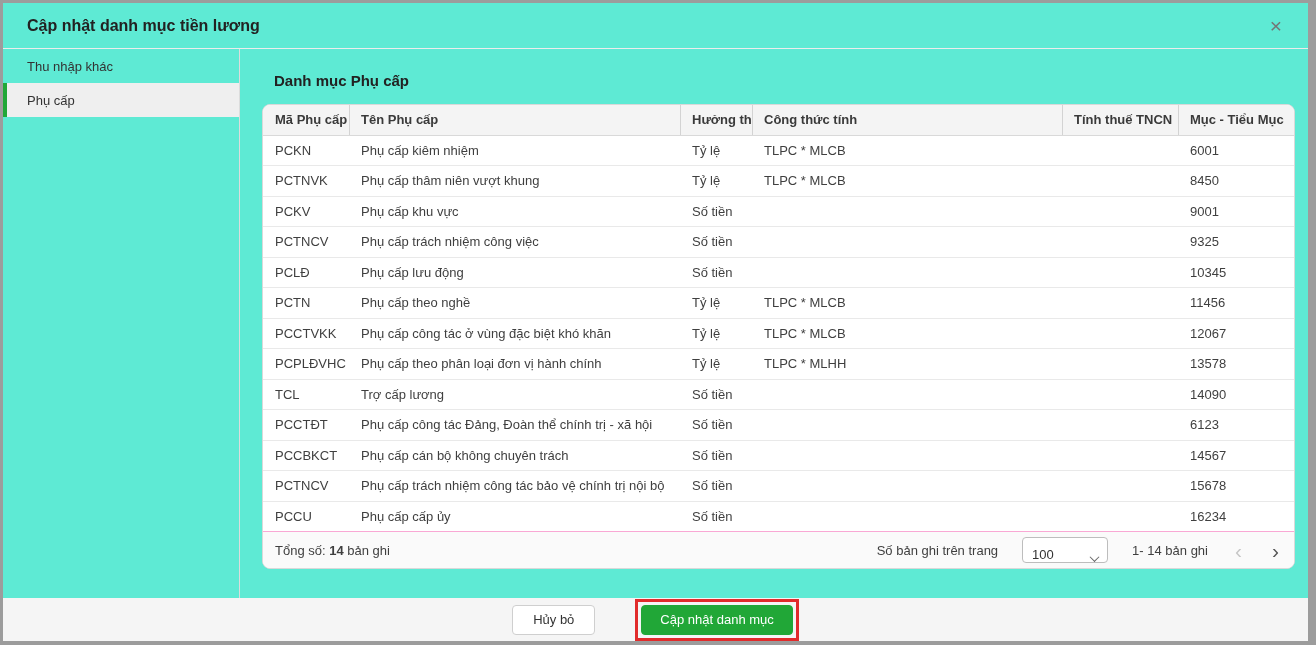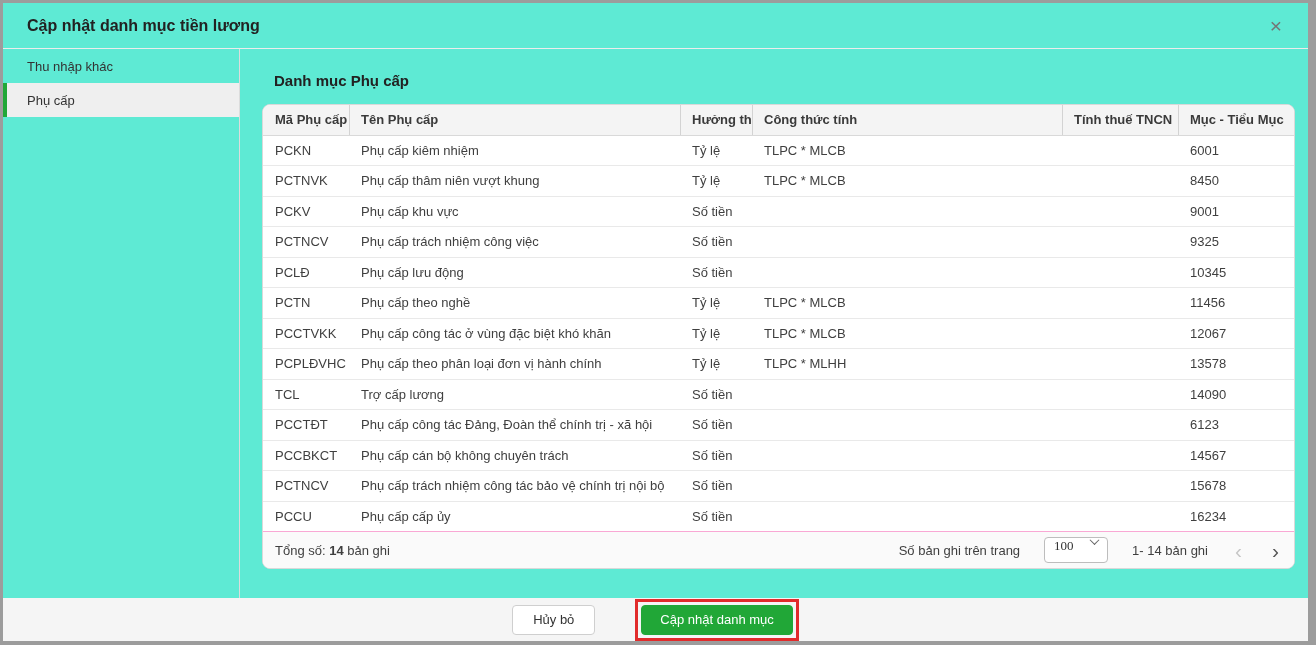--- a/index.html
+++ b/index.html
@@ -53,23 +53,23 @@
   }
   tbody tr:last-child td { border-bottom:1px solid #f9a8d4; }
   
   .table-footer {
     display:flex; justify-content:space-between; align-items:center;
     height:36px; background:#fafafa; padding:0 12px; font-size:13px; color:#3f3f3f;
   }
   .tf-left b { font-weight:bold; }
   .tf-right { display:flex; align-items:center; gap:24px; }
   .per-page-select {
-    width:64px; height:26px; border:1px solid #bdbdbd; border-radius:4px;
-    background:#fff; display:flex; align-items:flex-start; justify-content:space-between;
-    padding:0 9px; cursor:pointer; font-size:13px; color:#333;font-family:Liberation Serif, serif;
+    width:86px; height:26px; border:1px solid #bdbdbd; border-radius:4px;
+    background:#fff; display:flex; align-items:flex-end; justify-content:space-between;
+    padding:0 9px; cursor:pointer; font-size:13px; color:#333;
   }
   .chev-down {
     width:7px; height:7px; border-right:1.5px solid #666; border-bottom:1.5px solid #666;
     transform:rotate(45deg) translate(-1px,-1px); display:inline-block;
   }
   .pager-arrow {
     font-size:21px; line-height:1; background:none; border:none; cursor:pointer;
     font-family:inherit; padding:0 3px;
   }
   .pager-arrow.disabled { color:#c6c6c6; cursor:default; }

